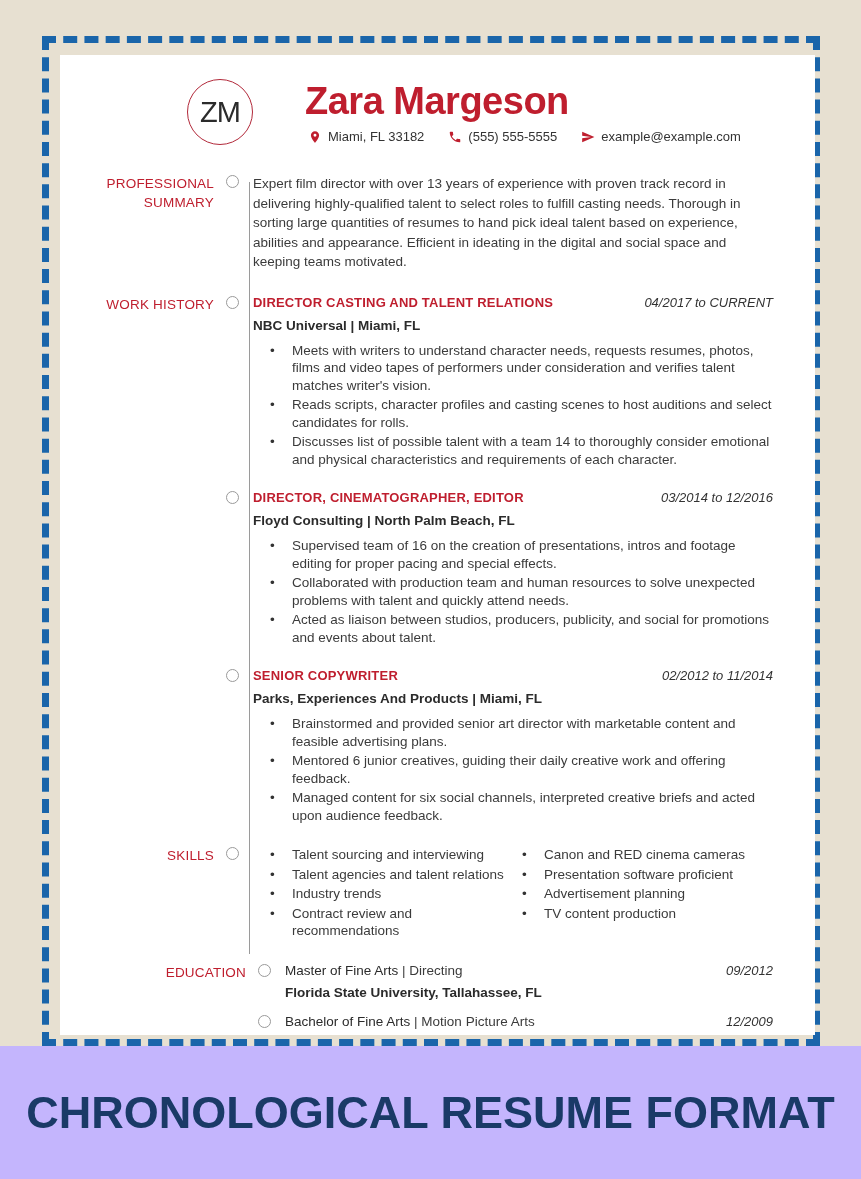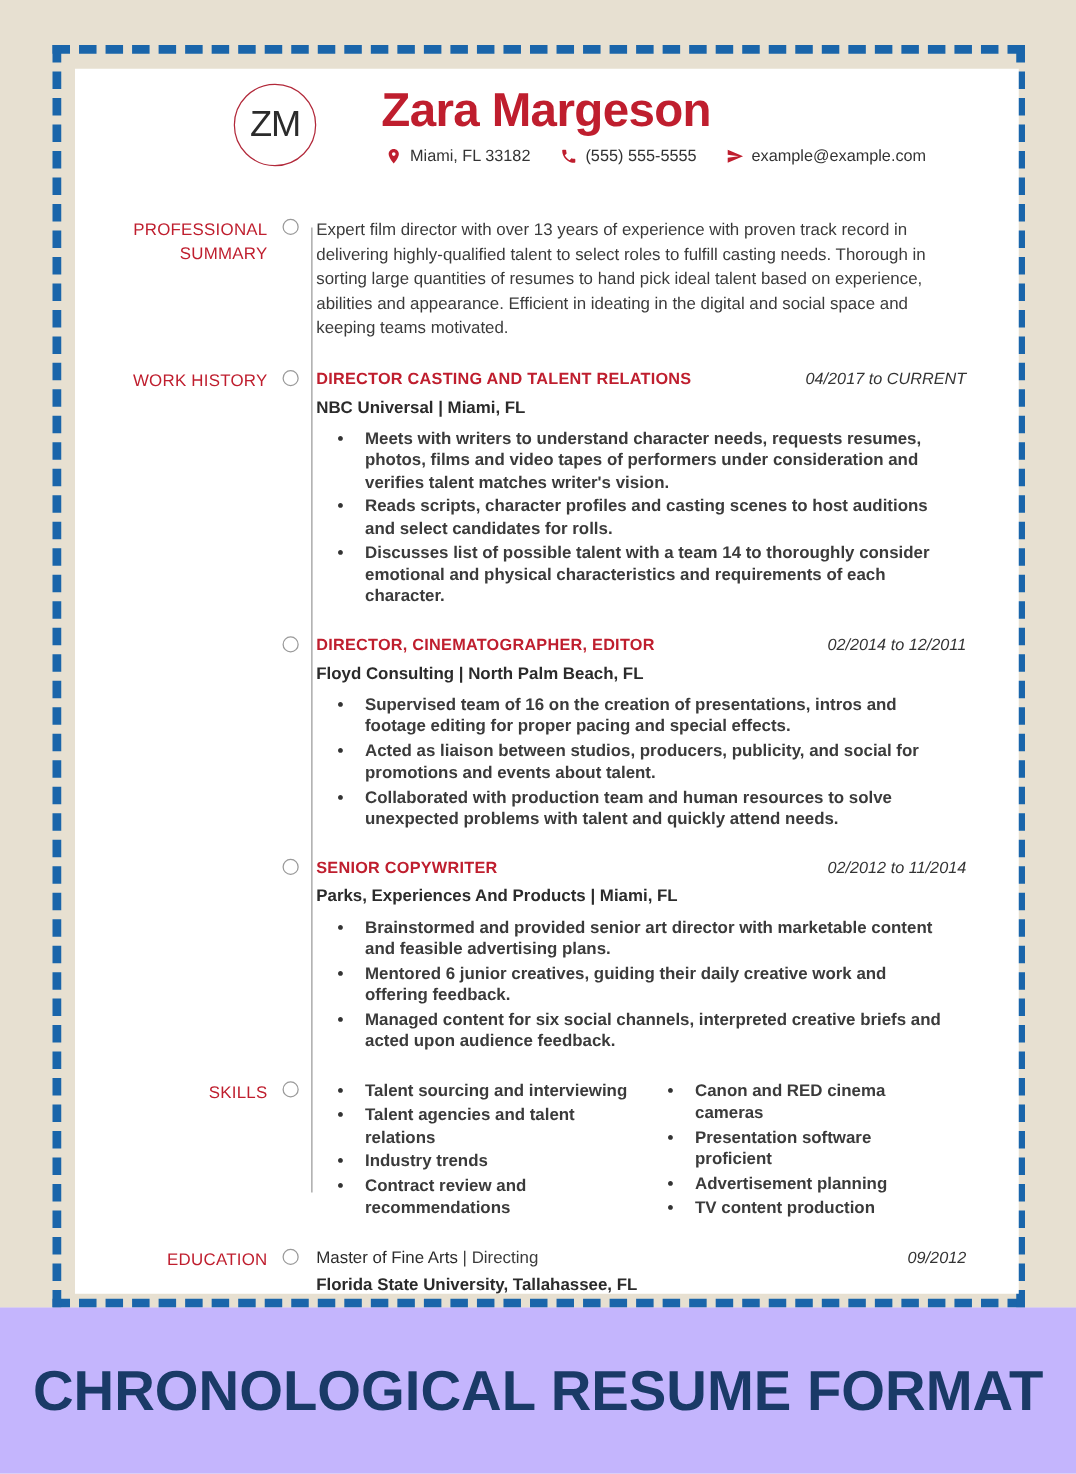--- a/index.html
+++ b/index.html
@@ -11,21 +11,21 @@
   .canvas-top { position:absolute; left:0; top:0; width:861px; height:1046px; background:#e7e0d1; }
   .frame {
     position:absolute; left:42px; top:36px; width:778px; height:1010px;
     border:7px dashed #1a65aa;
   }
   .page {
     position:absolute; left:60px; top:55px; width:755px; height:980px;
     background:#ffffff; overflow:hidden;
   }
   
-  .header { display:flex; align-items:flex-start; padding:12px 0 0 127px; height:113px; }
+  .header { display:flex; align-items:flex-start; padding:24px 0 0 127px; height:113px; }
   .monogram {
     width:66px; height:66px; border:1.5px solid #b2293a; border-radius:50%;
     display:flex; align-items:center; justify-content:center;
     font-size:29px; color:#2b2b2b; letter-spacing:-1px; flex-shrink:0;
   }
   .head-main { margin-left:52px; padding-top:1px; }
   .person-name {
     color:#bf1e2e; font-size:38px; font-weight:bold; letter-spacing:-0.5px; line-height:42px;
   }
   .contact-row { display:flex; align-items:center; gap:24px; margin-top:7px; margin-left:3px; }
@@ -48,31 +48,31 @@
   .cell-content { flex:1; padding-right:42px; color:#3b3b3b; font-size:13.5px; }
   
   .row-summary { margin-bottom:23px; }
   .summary-text { line-height:19.5px; }
   
   .row-job { margin-bottom:20px; }
   .job-head { display:flex; justify-content:space-between; align-items:baseline; }
   .job-title { color:#bf1e2e; font-weight:bold; font-size:13px; letter-spacing:0.2px; }
   .job-dates { font-style:italic; font-size:13px; color:#333; white-space:nowrap; margin-left:12px; }
   .employer { font-weight:bold; color:#2b2b2b; margin-top:8px; font-size:13.5px; }
-  ul.bullets { list-style:none; margin:9px 12px 0 0; padding:0 0 0 17px;font-weight:bold; }
+  ul.bullets { list-style:none; margin:9px 0 0 0; padding:0 0 0 17px; }
   ul.bullets li { position:relative; padding-left:22px; line-height:17.5px; margin-bottom:2px; }
   ul.bullets li::before { content:"\2022"; position:absolute; left:0; top:0; color:#333; }
   
   .row-skills { margin-bottom:21px; }
   .skills-cols { display:flex; }
   .skills-cols ul.bullets { margin-top:0; }
   .skills-col1 { width:252px; flex-shrink:0; }
   .skills-col2 { flex:1; }
   
-  .row-degree { margin-bottom:14px; }
+  .row-degree { margin-bottom:14px;padding-left:32px; }
   .degree-head { display:flex; justify-content:space-between; align-items:baseline; }
   .degree-name { font-weight:normal; color:#2b2b2b; }
   .degree-field { color:#3b3b3b; }
   .degree-date { font-style:italic; font-size:13px; color:#333; white-space:nowrap; margin-left:12px; }
   .school { font-weight:bold; color:#2b2b2b; margin-top:7px; }
   
   .footer {
     position:absolute; left:0; top:1046px; width:861px; height:133px;
     display:flex; align-items:center; justify-content:center; background:#c4b5fd;
   }
@@ -154,27 +154,27 @@
     </div>
 
     <div class="row row-job">
       <div class="cell-label"></div>
       <div class="cell-node">
           <span class="node"></span>
         </div>
       <div class="cell-content">
         <div class="job-head">
           <span class="job-title">DIRECTOR, CINEMATOGRAPHER, EDITOR</span>
-          <span class="job-dates">02/2014 to 12/2011</span>
+          <span class="job-dates">03/2014 to 12/2016</span>
         </div>
         <div class="employer">Floyd Consulting | North Palm Beach, FL</div>
         <ul class="bullets">
           <li>Supervised team of 16 on the creation of presentations, intros and footage editing for proper pacing and special effects.</li>
+          <li>Collaborated with production team and human resources to solve unexpected problems with talent and quickly attend needs.</li>
           <li>Acted as liaison between studios, producers, publicity, and social for promotions and events about talent.</li>
-          <li>Collaborated with production team and human resources to solve unexpected problems with talent and quickly attend needs.</li>
         </ul>
       </div>
     </div>
 
     <div class="row row-job">
       <div class="cell-label"></div>
       <div class="cell-node">
           <span class="node"></span>
         </div>
       <div class="cell-content">

